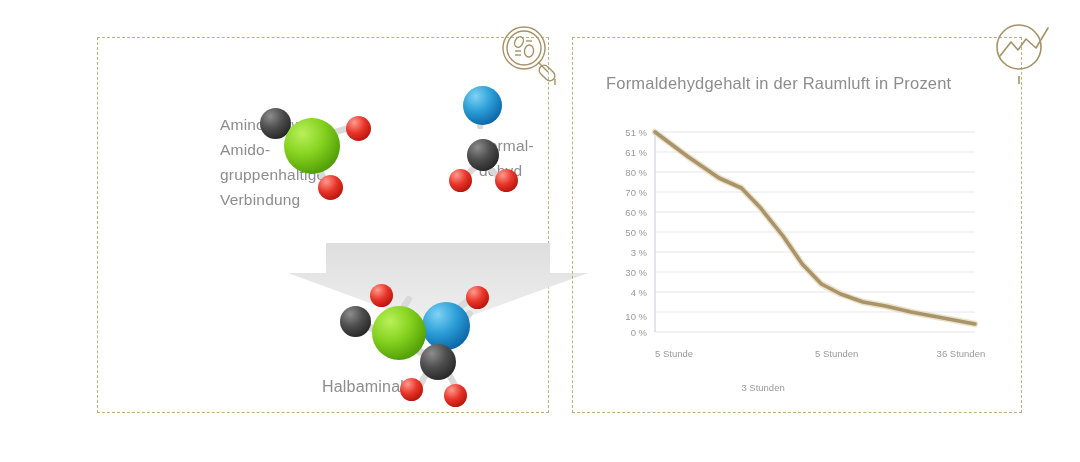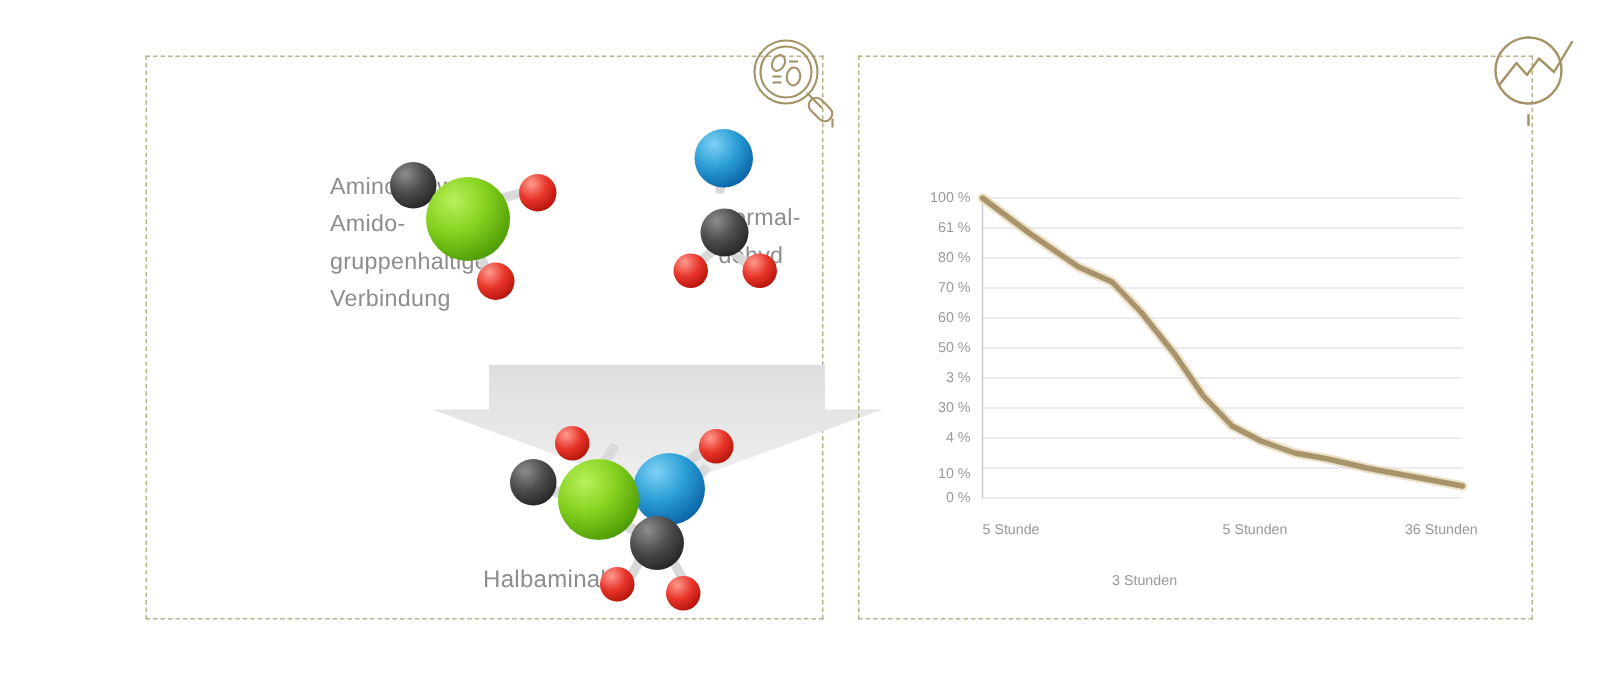--- a/index.html
+++ b/index.html
@@ -116,34 +116,35 @@
       <ellipse cx="21" cy="20" rx="4" ry="5.5" transform="rotate(28 21 20)"></ellipse>
       <ellipse cx="31" cy="29" rx="4.5" ry="6" transform="rotate(6 31 29)"></ellipse>
       <line x1="17" y1="29" x2="23" y2="29"></line>
       <line x1="17" y1="33" x2="23" y2="33"></line>
       <line x1="28" y1="19" x2="34" y2="19"></line>
     </g>
   </svg>
 
   <div class="panel" id="panel-right"></div>
 
+  <div id="chart-title">Formaldehydgehalt in der Raumluft in Prozent</div>
 
   <div id="chart-area">
     <div id="y-axis-labels">
         <div class="y-tick" style="top: 212px; right: 353px;">0 %</div>
         <div class="y-tick" style="top: 196px; right: 353px;">10 %</div>
         <div class="y-tick" style="top: 172px; right: 353px;">4 %</div>
         <div class="y-tick" style="top: 152px; right: 353px;">30 %</div>
         <div class="y-tick" style="top: 132px; right: 353px;">3 %</div>
         <div class="y-tick" style="top: 112px; right: 353px;">50 %</div>
         <div class="y-tick" style="top: 92px; right: 353px;">60 %</div>
         <div class="y-tick" style="top: 72px; right: 353px;">70 %</div>
         <div class="y-tick" style="top: 52px; right: 353px;">80 %</div>
         <div class="y-tick" style="top: 32px; right: 353px;">61 %</div>
-        <div class="y-tick" style="top: 12px; right: 353px;">100 %</div>
+        <div class="y-tick" style="top: 12px; right: 353px;">51 %</div>
       </div>
     <div id="x-axis-labels">
         <div class="x-tick" style="left: 55px; top: 228px;">5 Stunde</div>
         <div class="x-tick" style="left: 141.4px; top: 228px; margin-top: 34px;">3 Stunden</div>
         <div class="x-tick" style="left: 215px; top: 228px;">5 Stunden</div>
         <div class="x-tick" style="left: 336.6px; top: 228px;">36 Stunden</div>
       </div>
     <svg id="plot" viewBox="0 0 400 250" preserveAspectRatio="none" style="position:absolute;left:0;top:0;width:400px;height:250px;">
         <line x1="55" y1="212" x2="375" y2="212" stroke="#e4e4ec" stroke-width="0.9"></line>
         <line x1="55" y1="192" x2="375" y2="192" stroke="#e4e4ec" stroke-width="0.9"></line>

